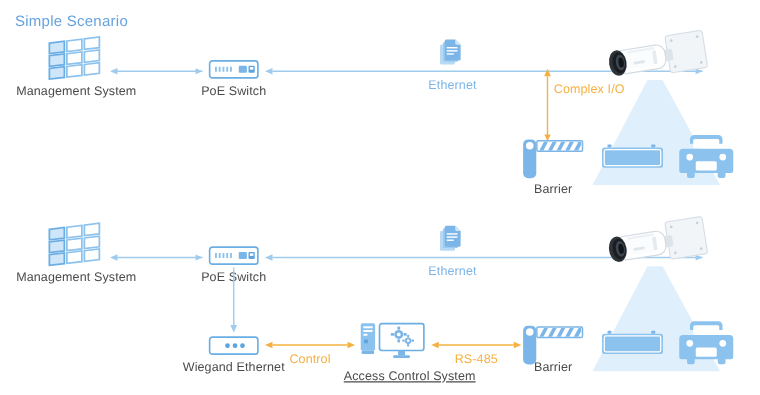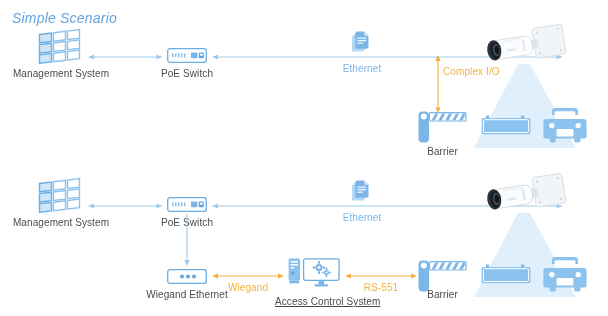--- a/index.html
+++ b/index.html
@@ -8,22 +8,22 @@
     font-family:"Liberation Sans", sans-serif;
     overflow:hidden;position:relative;
   }
   .stage{position:absolute;left:0;top:0;width:608px;height:316px;}
   .node{position:absolute;}
   .caption{
     position:absolute;font-size:10px;color:#4b4b4b;
     white-space:nowrap;text-align:center;letter-spacing:.1px;
   }
   .section-title{
-    position:absolute;font-size:14px;color:#66a3df;
-    white-space:nowrap;letter-spacing:.2px;font-style:italic;
+    position:absolute;font-size:12px;color:#66a3df;
+    white-space:nowrap;letter-spacing:.2px;
   }
   .link-label{
     position:absolute;font-size:10px;white-space:nowrap;letter-spacing:.1px;
   }
   .label-eth{color:#7cb5e8;}
   .label-orange{color:#f5b041;}
   svg{display:block;overflow:visible;}
   .mgmt-cell{fill:#ffffff;stroke:#8cc2ee;stroke-width:1.4;}
   .mgmt-cell.dk{fill:#cfe6f9;stroke:#6aaee4;}
 </style>
@@ -293,21 +293,21 @@
   </div>
   <div class="caption" style="left:142px;top:289px;width:90px;">Wiegand Ethernet</div>
 
   <div class="node" style="left:212px;top:271px;">
     <svg width="72" height="10" viewBox="0 0 72 10">
       <line x1="6" y1="5" x2="66" y2="5" stroke="#f5b041" stroke-width="1.1"></line>
       <polygon points="0,5 6,2.4 6,7.6" fill="#f5b041"></polygon>
       <polygon points="72,5 66,2.4 66,7.6" fill="#f5b041"></polygon>
     </svg>
   </div>
-  <div class="link-label label-orange" style="left:212px;top:282px;width:72px;text-align:center;">Wiegand</div>
+  <div class="link-label label-orange" style="left:212px;top:282px;width:72px;text-align:center;">Control</div>
 
   <div class="node" style="left:288px;top:258px;">
     <svg width="52" height="30" viewBox="0 0 52 30">
       <rect x="0.6" y="0.6" width="11.5" height="22" rx="1.4" fill="#8cc2ee"></rect>
       <g fill="#ffffff">
         <rect x="2.6" y="3" width="7.5" height="1.5" rx="0.5"></rect>
         <rect x="2.6" y="6" width="7.5" height="1.5" rx="0.5"></rect>
         <rect x="2.6" y="9" width="3.4" height="1.5" rx="0.5"></rect>
       </g>
       <rect x="3.3" y="13.5" width="3" height="3" rx="0.5" fill="#5ba4e0"></rect>
@@ -337,21 +337,21 @@
   </div>
   <div class="caption" style="left:275px;top:296px;width:82px;text-decoration:underline;">Access Control System</div>
 
   <div class="node" style="left:345px;top:271px;">
     <svg width="72" height="10" viewBox="0 0 72 10">
       <line x1="6" y1="5" x2="66" y2="5" stroke="#f5b041" stroke-width="1.1"></line>
       <polygon points="0,5 6,2.4 6,7.6" fill="#f5b041"></polygon>
       <polygon points="72,5 66,2.4 66,7.6" fill="#f5b041"></polygon>
     </svg>
   </div>
-  <div class="link-label label-orange" style="left:345px;top:282px;width:72px;text-align:center;">RS-551</div>
+  <div class="link-label label-orange" style="left:345px;top:282px;width:72px;text-align:center;">RS-485</div>
 
   <div class="node" style="left:418px;top:260px;">
     <svg width="50" height="32" viewBox="0 0 50 32">
       <rect x="0.5" y="0.5" width="10.5" height="31" rx="4" fill="#7cb5e8"></rect>
       <circle cx="5.8" cy="5.6" r="3" fill="#ffffff"></circle>
       <rect x="11.5" y="1.6" width="36.5" height="8.4" rx="1" fill="#ffffff" stroke="#7cb5e8" stroke-width="1.2"></rect>
       <g fill="#7cb5e8">
         <polygon points="13.5,9.4 17.2,2.4 20.4,2.4 16.7,9.4"></polygon>
         <polygon points="20.4,9.4 24.1,2.4 27.3,2.4 23.6,9.4"></polygon>
         <polygon points="27.3,9.4 31.0,2.4 34.2,2.4 30.5,9.4"></polygon>

